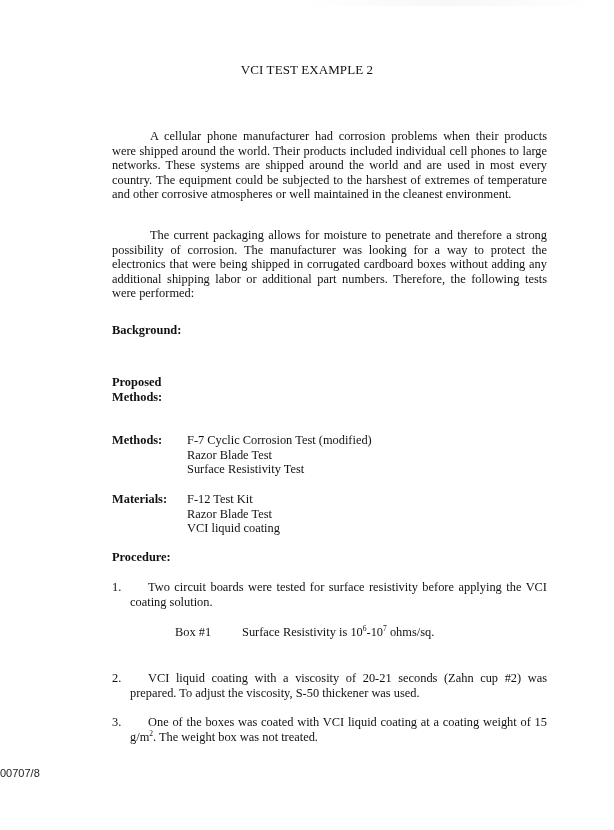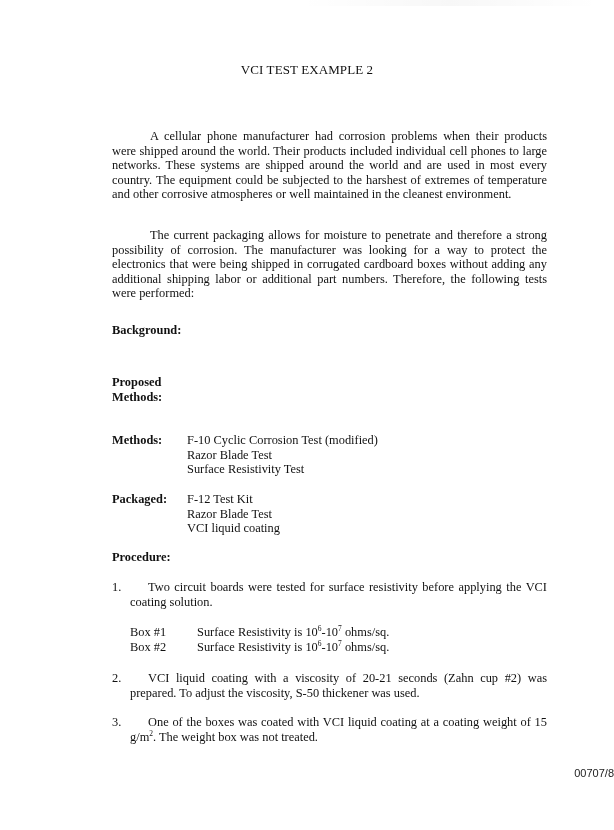--- a/index.html
+++ b/index.html
@@ -51,25 +51,25 @@
     .step .num { position: absolute; left: 0; top: 0; }
     .step .body { display: block; padding-left: 18px; text-align: justify; }
     .step .body .first { display: inline-block; width: 18px; }
     .step1 { top: 580px; }
     .step2 { top: 671px; }
     .step3 { top: 715px; }
     .box-row {
       left: 130px; font-size: 12.4px; line-height: 14.6px;
     }
     .box-row .box-name { display: inline-block; width: 67px; }
-    .box1 { top: 625px; }
+    .box1 { top: 625px; margin-left: 45px; }
     .box2 { top: 640px; }
     sup { font-size: 7.5px; vertical-align: 5px; line-height: 0; }
     .footer {
-      top: 767px; left: 0; width: 614px; text-align: right;
+      top: 767px; left: 0; width: 614px; text-align: left;
       font-family: "Liberation Sans", sans-serif; font-size: 11px; color: #222;
     }
     .scan-noise {
       left: 300px; top: 0; width: 300px; height: 6px;
       background: linear-gradient(90deg, rgba(0,0,0,0), rgba(0,0,0,0.03), rgba(0,0,0,0));
     }
   </style>
 </head>
 <body>
 
@@ -82,45 +82,42 @@
 
   <div class="abs para p2"><span class="indent"></span><span>The current packaging allows for moisture to penetrate and therefore a strong possibility of corrosion.  The manufacturer was looking for a way to protect the electronics that were being shipped in corrugated cardboard boxes without adding any additional shipping labor or additional part numbers.  Therefore, the following tests were performed:</span></div>
 
   <div class="abs field-label bg-label">Background:</div>
 
   <div class="abs field-label pr-label1">Proposed</div>
   <div class="abs field-label pr-label2">Methods:</div>
 
   <div class="abs field-label me-label">Methods:</div>
   <div class="abs field-value me-value">
-    <span class="line">F-10 Cyclic Corrosion Test (modified)</span>
+    <span class="line">F-7 Cyclic Corrosion Test (modified)</span>
     <span class="line">Razor Blade Test</span>
     <span class="line">Surface Resistivity Test</span>
   </div>
 
-  <div class="abs field-label ma-label">Packaged:</div>
+  <div class="abs field-label ma-label">Materials:</div>
   <div class="abs field-value ma-value">
     <span class="line">F-12 Test Kit</span>
     <span class="line">Razor Blade Test</span>
     <span class="line">VCI liquid coating</span>
   </div>
 
   <div class="abs proc-label">Procedure:</div>
 
   <div class="abs step step1">
     <span class="num">1.</span>
     <span class="body"><span class="first"></span><span>Two circuit boards were tested for surface resistivity before applying the VCI coating solution.</span></span>
   </div>
 
   <div class="abs box-row box1">
     <span class="box-name">Box #1</span><span>Surface Resistivity is 10</span><sup>6</sup><span>-10</span><sup>7</sup><span> ohms/sq.</span>
   </div>
-  <div class="abs box-row box2">
-    <span class="box-name">Box #2</span><span>Surface Resistivity is 10</span><sup>6</sup><span>-10</span><sup>7</sup><span> ohms/sq.</span>
-  </div>
 
   <div class="abs step step2">
     <span class="num">2.</span>
     <span class="body"><span class="first"></span><span>VCI liquid coating with a viscosity of 20-21 seconds (Zahn cup #2) was prepared.  To adjust the viscosity, S-50 thickener was used.</span></span>
   </div>
 
   <div class="abs step step3">
     <span class="num">3.</span>
     <span class="body"><span class="first"></span><span>One of the boxes was coated with VCI liquid coating at a coating weight of 15 g/m</span><sup>2</sup><span>.  The weight box was not treated.</span></span>
   </div>

